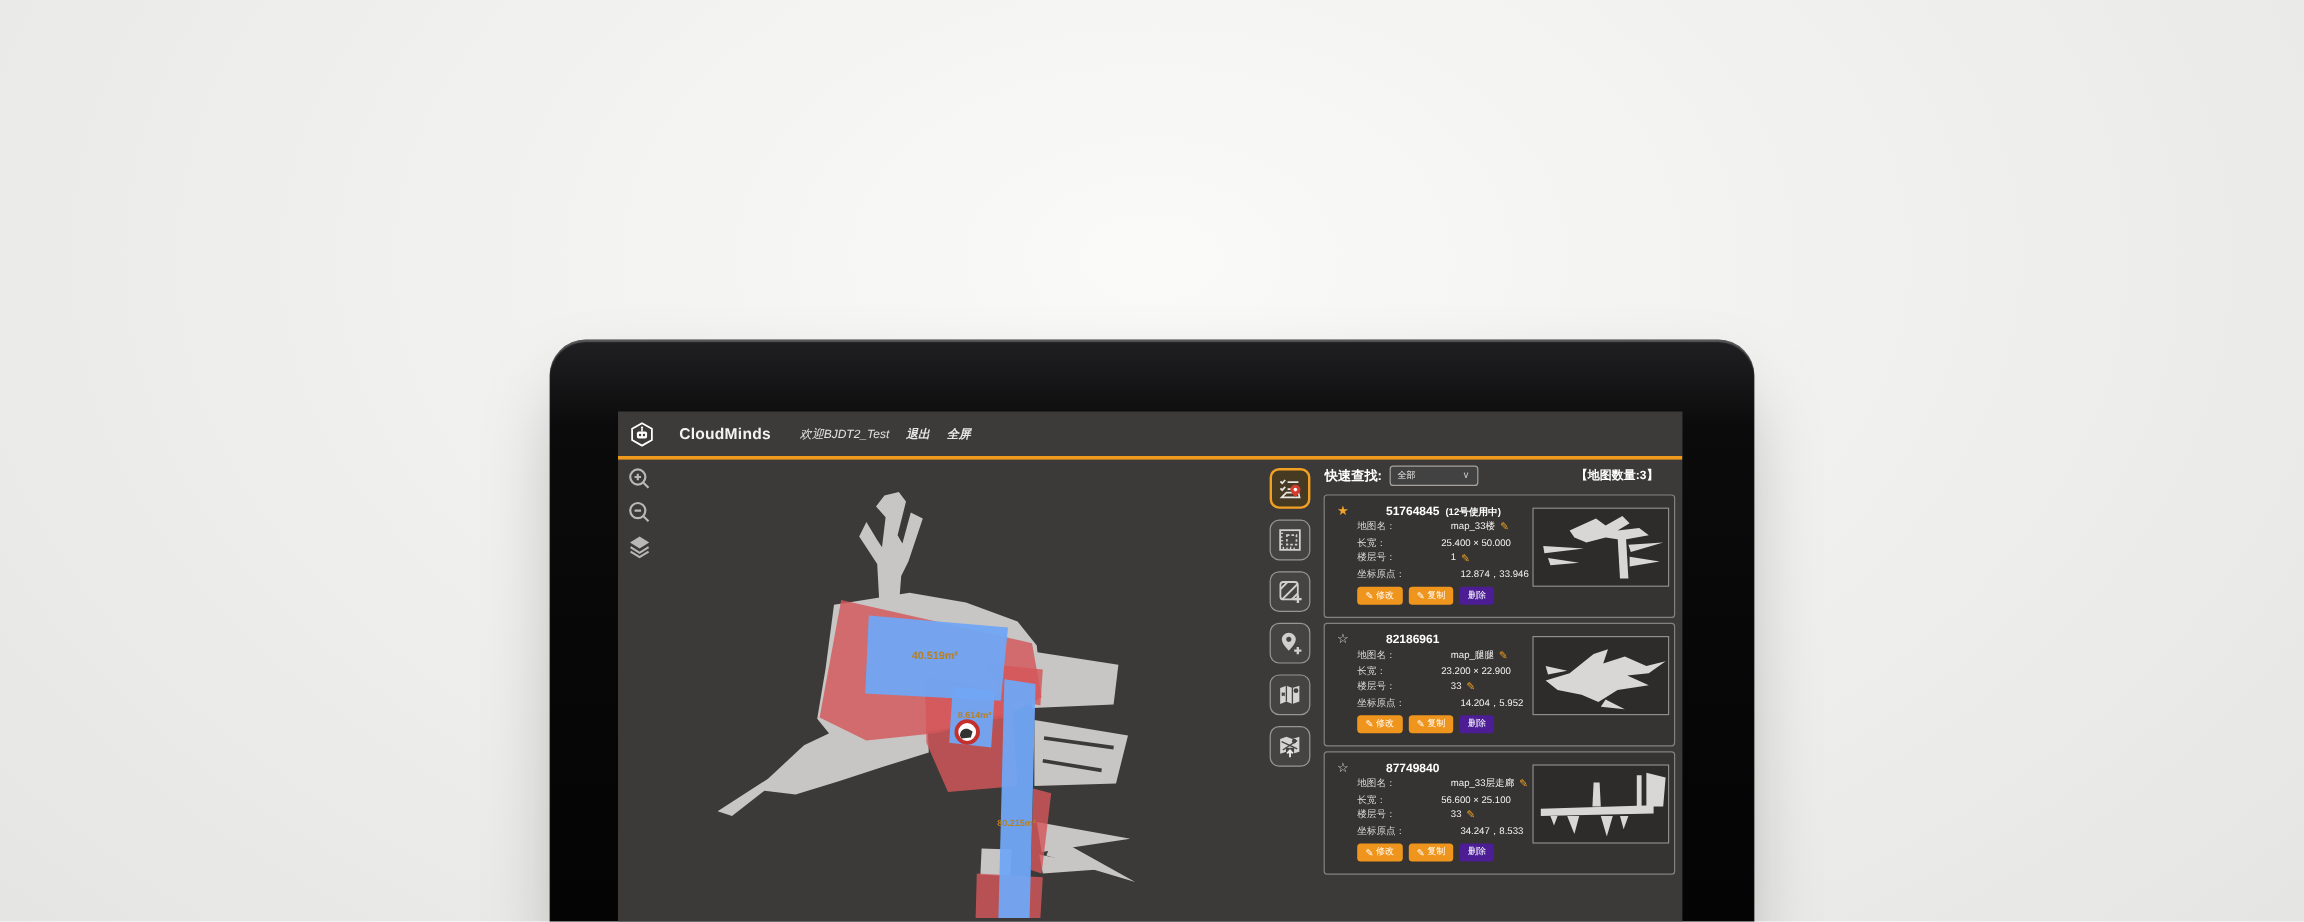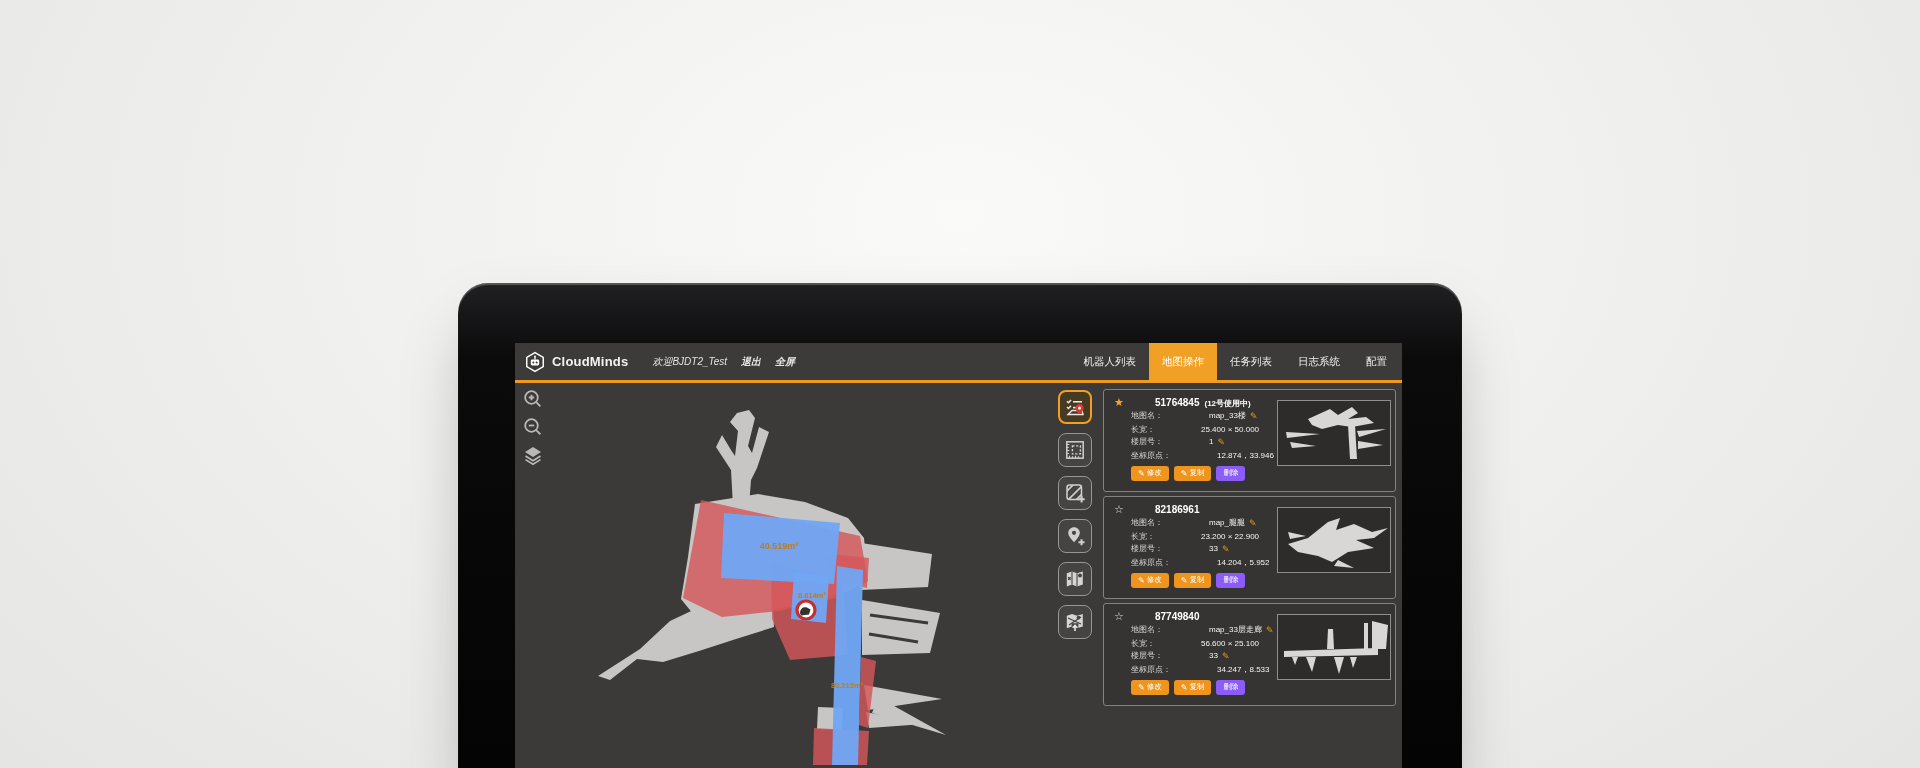--- a/index.html
+++ b/index.html
@@ -18,21 +18,21 @@
   }
   .screen {
     position:absolute; left:57px; top:60px; width:887px; height:425px;
     background:#3b3a38; overflow:hidden;
   }
   
   .topbar {
     height:40px; background:#3c3b3a; border-bottom:3px solid #ef9a1d;
     display:flex; align-items:center; color:#f4f3f1;
   }
-  .brand { display:flex; align-items:center; gap:6px; padding-left:9px; }
+  .brand { display:flex; align-items:center; gap:20px; padding-left:9px; }
   .brand-name { font-size:13px; font-weight:bold; letter-spacing:.2px; }
   .welcome { display:flex; align-items:center; gap:14px; margin-left:24px; font-size:10px; color:#e3e2e0;font-style:italic; }
   .welcome a { color:#e9e8e6; text-decoration:none; font-weight:bold; cursor:pointer; }
   .tabs { margin-left:auto; display:flex; height:40px; align-items:stretch; padding-right:2px; }
   .tab { display:flex; align-items:center; padding:0 13px; font-size:10.5px; color:#f1f0ee; cursor:pointer; white-space:nowrap; }
   .tab.active { background:#f0a125; color:#fff; }
   
   .content { position:relative; height:382px; }
   .map-svg { position:absolute; left:0; top:0; }
   .map-controls { position:absolute; left:6px; top:4px; display:flex; flex-direction:column; gap:4px; }
@@ -73,21 +73,21 @@
   .f-value { color:#f4f3f1;margin-left:46px; }
   .pencil { color:#e89c1e; font-size:9px; margin-left:4px; cursor:pointer; }
   .card-actions { display:flex; gap:5px; margin:6px 0 0 19px; }
   .btn {
     display:inline-flex; align-items:center; gap:2px; height:15px; padding:0 7px;
     border:none; border-radius:3px; font-size:7.5px; color:#fff; cursor:pointer;
     font-family:"Liberation Sans", sans-serif;
   }
   .btn .bp { font-size:8px; }
   .btn.orange { background:#ef951d; }
-  .btn.gray { background:#8b5cf6; }
+  .btn.gray { background:#4c1d95; }
   .thumb {
     position:absolute; right:4px; top:10px; width:114px; height:66px;
     background:#2d2c2b; border:1px solid #8f8e8c; overflow:hidden;
   }
 </style>
 </head>
 <body>
 
 <div class="laptop">
   <div class="screen">
@@ -102,27 +102,20 @@
           <path d="M12 9.4 V6.6" stroke="#ffffff" stroke-width="1.4"></path>
           <circle cx="12" cy="5.9" r="1" fill="#ffffff"></circle>
         </svg>
         <span class="brand-name">CloudMinds</span>
       </div>
       <div class="welcome">
         <span>欢迎BJDT2_Test</span>
         <a>退出</a>
         <a>全屏</a>
       </div>
-      <nav class="tabs">
-        <div class="tab">机器人列表</div>
-        <div class="tab active">地图操作</div>
-        <div class="tab">任务列表</div>
-        <div class="tab">日志系统</div>
-        <div class="tab">配置</div>
-      </nav>
     </header>
 
     <div class="content">
 
       <svg class="map-svg" width="588" height="382" viewBox="515 386 588 382">
 
         <g fill="#c7c6c4">
           <path d="M733,509 L731,473 L716,450 L722,438 L731,453 L735,459 L738,434 L730,425 L737,416 L749,413 L755,421 L748,449 L752,456 L759,430 L769,435 L757,471 L751,483 L749,509 Z"></path>
           <path d="M695,507 L758,497 L805,505 L848,521 L864,541 L867,573 L851,593 L812,606 L770,613 L728,621 L698,623 L681,602 L688,560 Z"></path>
           <path d="M598,679 L640,652 L670,624 L706,607 L744,602 L773,608 L774,630 L736,642 L699,654 L663,665 L637,662 L610,683 Z"></path>
@@ -239,20 +232,28 @@
             <path d="M3.8,5.8 L9,4 L14,5.8 L19.8,4 V16.4 L14,18.2 L9,16.4 L3.8,18.2 Z" fill="#d6d5d3"></path>
             <path d="M5,8 L18,14 M18,7 L6,15" stroke="#454442" stroke-width="1.2"></path>
             <circle cx="15.5" cy="7.6" r="1.9" fill="#454442"></circle>
             <rect x="8.6" y="13.2" width="6.8" height="8.2" fill="#454442"></rect>
             <path d="M12,21 V15.6 M9.6,17.8 L12,15.4 L14.4,17.8" fill="none" stroke="#e8e7e5" stroke-width="1.6"></path>
           </svg>
         </div>
       </div>
 
       <aside class="panel">
+        <div class="panel-head">
+          <span class="find-label">快速查找:</span>
+          <div class="dropdown">
+            <span class="dd-val">全部</span>
+            <span class="chev">∨</span>
+          </div>
+          <span class="count">【地图数量:3】</span>
+        </div>
 
         <div class="cards">
 
           <article class="card">
             <div class="card-title-row">
               <span class="star filled">★</span>
               <span class="card-id">51764845</span>
               <span class="card-suffix">(12号使用中)</span>
             </div>
             <div class="card-fields">

